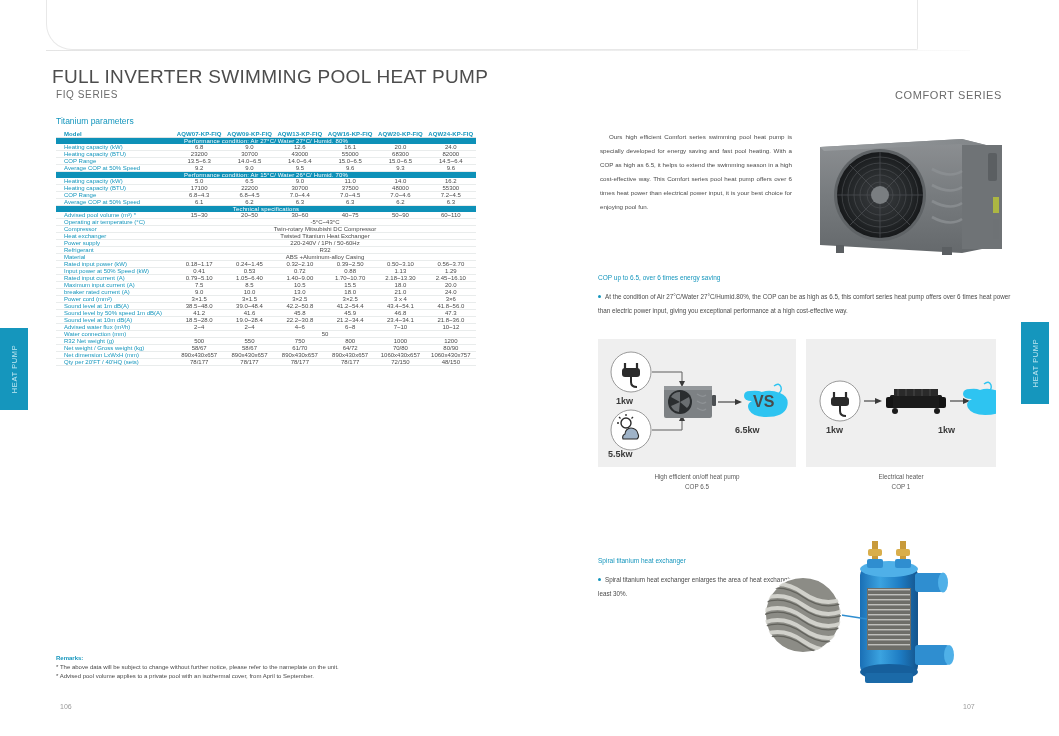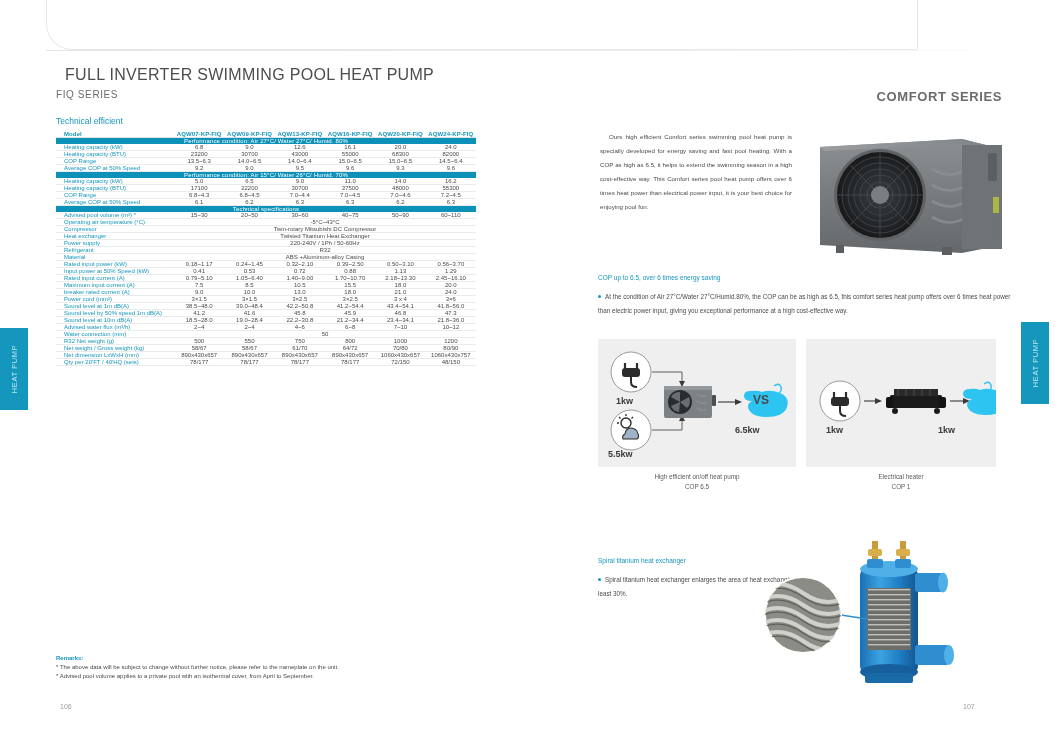--- a/index.html
+++ b/index.html
@@ -32,22 +32,22 @@
     display:block; color:#bfe7f2; font-size:7.5px; letter-spacing:.6px;
     white-space:nowrap; transform-origin:center;
     position:absolute; left:50%; top:50%;
   }
   .side-tab-l span { transform:translate(-50%,-50%) rotate(-90deg); }
   .side-tab-r span { transform:translate(-50%,-50%) rotate(-90deg); }
 
   
   .left-page { position:absolute; left:0; top:0; width:530px; height:736px; }
   .title-main {
-    position:absolute; left:65px; top:66px;
-    font-size:16px; color:#4d4d4d; letter-spacing:.3px; font-weight:400;
+    position:absolute; left:52px; top:66px;
+    font-size:19px; color:#4d4d4d; letter-spacing:.3px; font-weight:400;
   }
   .title-sub {
     position:absolute; left:56px; top:89px;
     font-size:10px; color:#6b6b6b; letter-spacing:.6px;
   }
   .section-label {
     position:absolute; left:56px; top:116px;
     font-size:8.5px; color:#1596bd; font-weight:400;
   }
 
@@ -85,21 +85,21 @@
   .pg-right { position:absolute; left:963px; top:703px; font-size:7px; color:#9a9a9a; }
 
   
   .right-page { position:absolute; left:530px; top:0; width:529px; height:736px; }
   .r-title {
     position:absolute; right:57px; top:66px; text-align:right;
     font-size:17.5px; color:#4d4d4d; letter-spacing:.2px; font-weight:400;
   }
   .r-sub {
     position:absolute; right:57px; top:89px; text-align:right;
-    font-size:13px; color:#6b6b6b; letter-spacing:.6px;font-weight:bold;
+    font-size:11px; color:#6b6b6b; letter-spacing:.6px;
   }
   .intro-p {
     position:absolute; left:600px; top:130px; width:192px;
     font-size:6.2px; line-height:14px; color:#4a4a4a; text-align:justify;
     text-indent:9px;
   }
 
   
   .hp-photo { position:absolute; left:812px; top:127px; width:196px; height:136px; }
 
@@ -114,21 +114,21 @@
   .cop-bullet .dot {
     display:inline-block; width:3px; height:3px; border-radius:50%;
     background:#1596bd; vertical-align:middle; margin-right:4px; margin-bottom:1px;
   }
 
   
   .cmp-panel { position:absolute; background:#efefef; }
   .cmp-left  { left:598px; top:339px; width:198px; height:128px; }
   .cmp-right { left:806px; top:339px; width:190px; height:128px; }
   .vs-txt {
-    position:absolute; left:753px; top:393px; font-size:12px;
+    position:absolute; left:753px; top:393px; font-size:16px;
     font-weight:bold; color:#4a4a4a;
   }
   .cap { position:absolute; text-align:center; font-size:6.3px; color:#5a5a5a; line-height:9.5px; }
   .cap-l { left:598px; top:472px; width:198px; }
   .cap-r { left:806px; top:472px; width:190px; }
 
   .kw-lbl { position:absolute; font-size:9px; font-weight:bold; color:#3a3a3a; }
 
   
   .sp-head { position:absolute; left:598px; top:557px; font-size:6.5px; color:#1596bd; }
@@ -150,21 +150,21 @@
   <div class="side-tab side-tab-l">
     <span>HEAT PUMP</span>
   </div>
   <div class="side-tab side-tab-r">
     <span>HEAT PUMP</span>
   </div>
 
   <div class="left-page">
     <div class="title-main">FULL INVERTER SWIMMING  POOL HEAT PUMP</div>
     <div class="title-sub">FIQ SERIES</div>
-    <div class="section-label">Technical efficient</div>
+    <div class="section-label">Titanium parameters</div>
 
     <table class="spec">
       <colgroup>
         <col style="width:118px">
           <col style="width:50.3px">
           <col style="width:50.3px">
         <col style="width:50.3px">
           <col style="width:50.3px">
           <col style="width:50.3px">
           <col style="width:50.3px">

